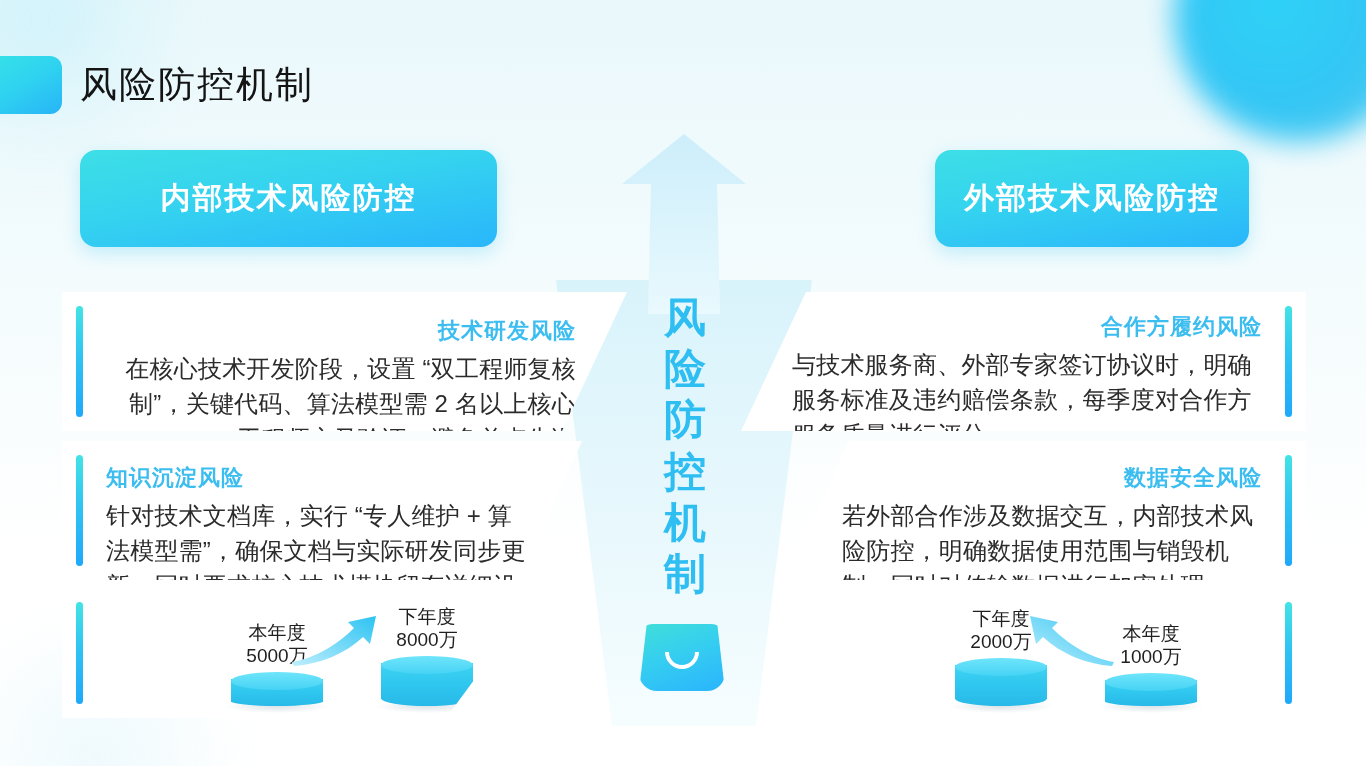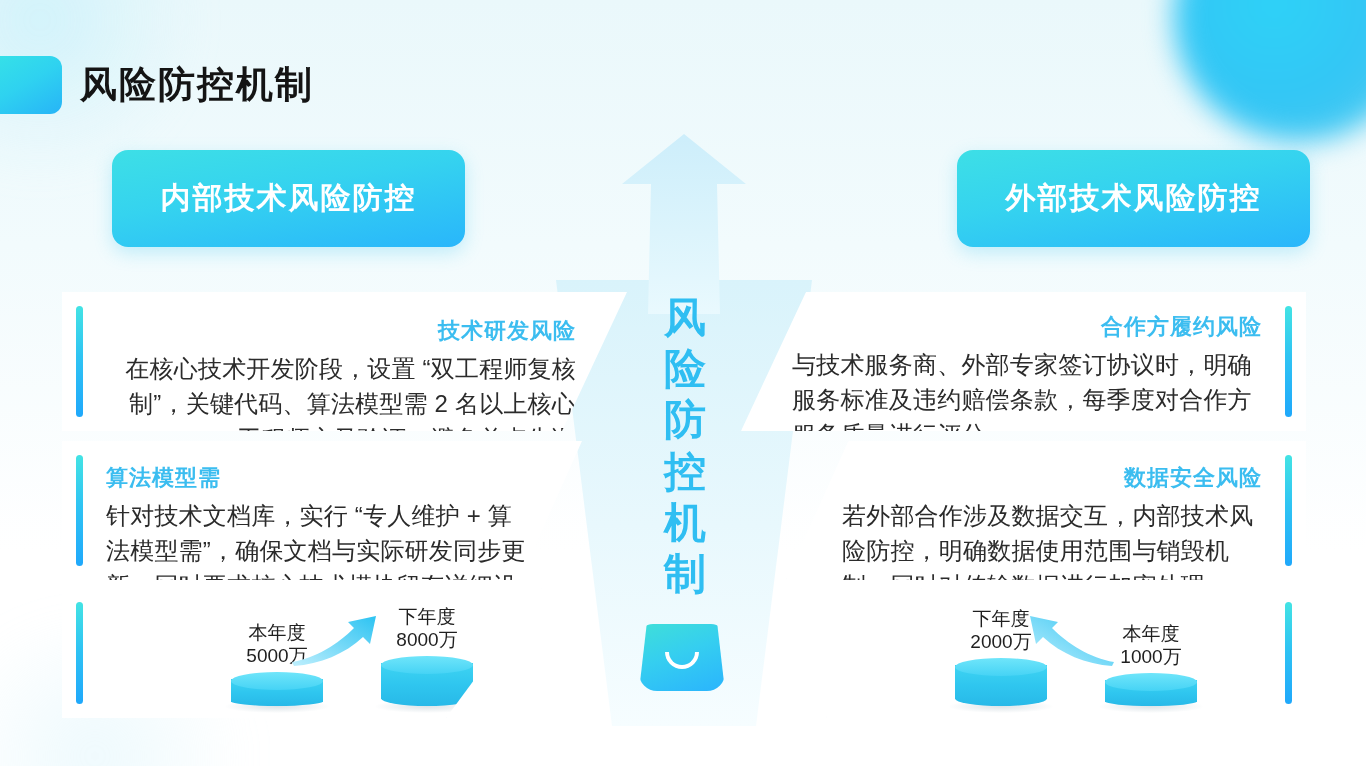--- a/index.html
+++ b/index.html
@@ -54,42 +54,42 @@
     display: flex; align-items: center;
   }
   #title-accent {
     width: 62px; height: 58px;
     border-radius: 0 12px 12px 0;
     background: linear-gradient(150deg, #35e0e8 0%, #2fd2f0 45%, #27b4f7 100%);
   }
   #title-text {
     margin-left: 18px;
     font-size: 37px;
-    font-weight: bold;
+    font-weight: normal;
     color: #141414;
     letter-spacing: 2px;
     font-family: "Liberation Sans", "DejaVu Sans", sans-serif;
   }
 
   
   .pill {
     position: absolute;
     top: 150px;
     height: 97px;
     border-radius: 16px;
     display: flex; align-items: center; justify-content: center;
     color: #ffffff;
     font-size: 30px;
     font-weight: bold;
     letter-spacing: 2px;
     background: linear-gradient(170deg, #3ddfe6 0%, #35d3ef 42%, #29b6fb 100%);
     box-shadow: 0 6px 18px rgba(60, 200, 240, 0.28);
   }
-  #pill-internal { left: 80px;  width: 353px; margin-left: 32px; }
-  #pill-external { left: 935px; width: 353px; margin-left: 22px; }
+  #pill-internal { left: 80px;  width: 417px; }
+  #pill-external { left: 935px; width: 314px; }
 
   
   #center-arrow {
     position: absolute;
     left: 622px; top: 134px;
     width: 124px; height: 180px;
   }
   #center-arrow svg { display: block; }
 
   #center-funnel-fill {
@@ -295,21 +295,21 @@
   <div class="card-accent"></div>
   <div class="card-inner">
     <div class="card-h">技术研发风险</div>
     <div class="card-b">在核心技术开发阶段，设置 “双工程师复核制”，关键代码、算法模型需 2 名以上核心工程师交叉验证，避免单点失误</div>
   </div>
 </div>
 
 <div class="card" id="card-l2">
   <div class="card-accent"></div>
   <div class="card-inner">
-    <div class="card-h">算法模型需</div>
+    <div class="card-h">知识沉淀风险</div>
     <div class="card-b">针对技术文档库，实行 “专人维护 + 算法模型需”，确保文档与实际研发同步更新，同时要求核心技术模块留存详细设计说明</div>
   </div>
 </div>
 
 <div class="card" id="card-l3">
   <div class="card-accent"></div>
 
   <div class="mini-chart" id="chart-left">
 
     <div class="bar-group" style="left:35px; width:120px;">

